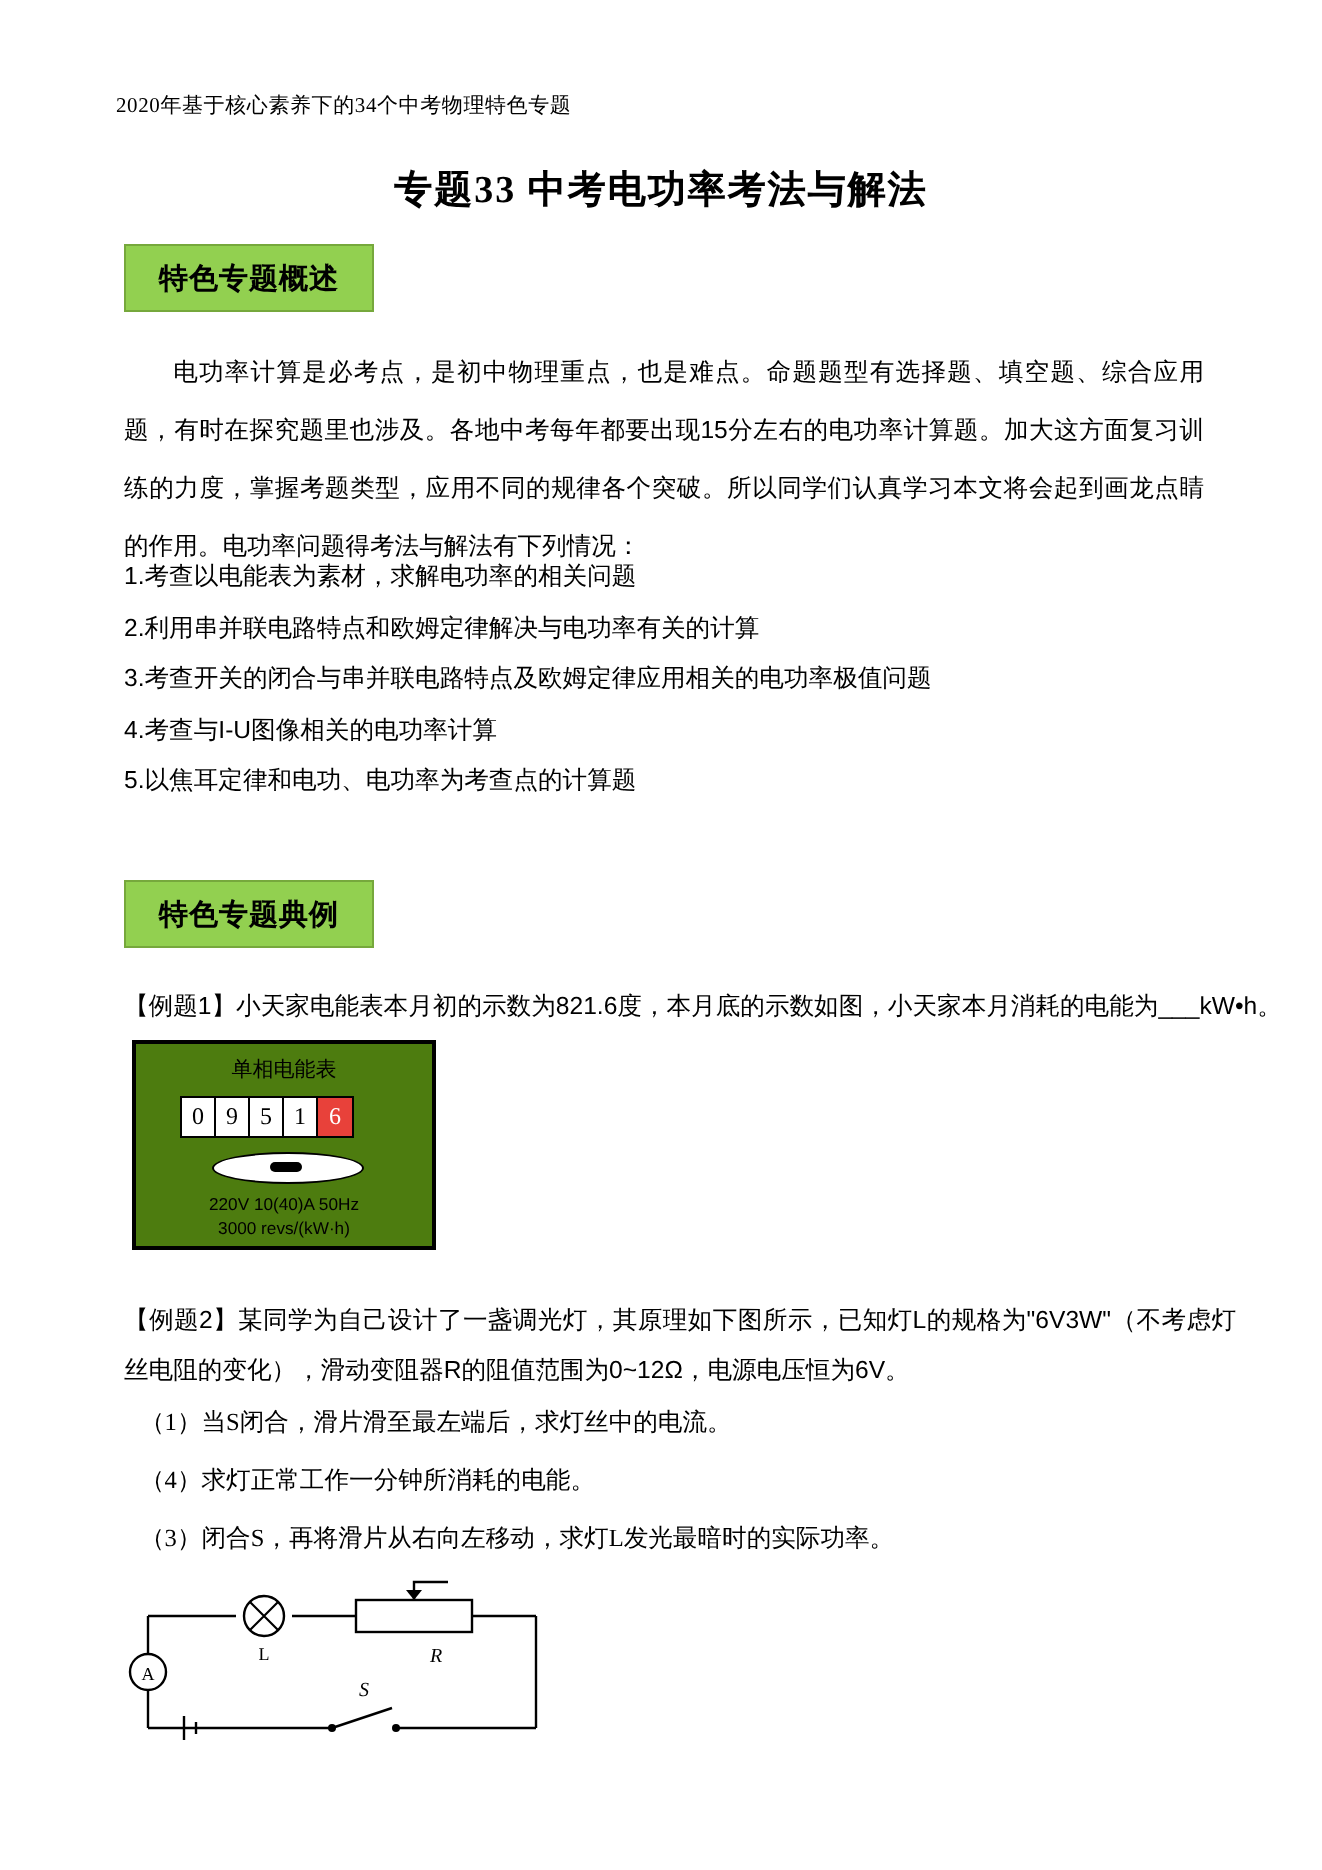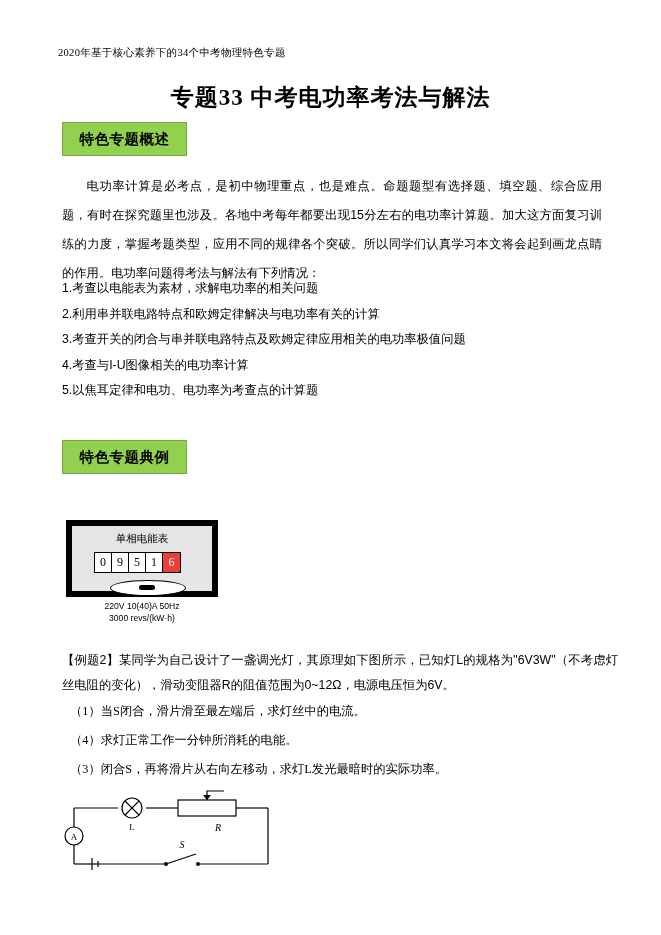--- a/index.html
+++ b/index.html
@@ -34,21 +34,21 @@
     text-align: right;
   }
   .doc-title {
     position: absolute;
     left: 0;
     top: 82px;
     width: 661px;
     text-align: center;
     font-family: "Liberation Serif", serif;
     font-weight: bold;
-    font-size: 23px;
+    font-size: 19px;
     letter-spacing: 1px;
     color: #000;
   }
   
   .banner {
     position: absolute;
     left: 62px;
     width: 125px;
     height: 34px;
     background: #92d050;
@@ -106,24 +106,24 @@
     color: #000;
     white-space: nowrap;
   }
 
   
   .meter-figure {
     position: absolute;
     left: 66px;
     top: 520px;
     width: 152px;
-    height: 77px;
-    border: 6px solid #000000;
+    height: 105px;
+    border: 2px solid #000000;
     box-sizing: border-box;
-    background: #e5e5e5;
+    background: #4d7c0f;
   }
   .meter-title {
     position: absolute;
     left: 0; top: 6px;
     width: 100%;
     text-align: center;
     font-family: "Liberation Sans", sans-serif;
     font-size: 10.5px;
     color: #000;
   }
@@ -238,20 +238,21 @@
     <div>2.利用串并联电路特点和欧姆定律解决与电功率有关的计算</div>
     <div>3.考查开关的闭合与串并联电路特点及欧姆定律应用相关的电功率极值问题</div>
     <div>4.考查与I-U图像相关的电功率计算</div>
     <div>5.以焦耳定律和电功、电功率为考查点的计算题</div>
   </div>
 
   <div class="banner" id="banner2">
     <div class="banner-text">特色专题典例</div>
   </div>
 
+  <div id="ex1">【例题1】小天家电能表本月初的示数为821.6度，本月底的示数如图，小天家本月消耗的电能为___kW•h。</div>
 
   <div class="meter-figure">
     <div class="meter-title">单相电能表</div>
     <div class="meter-digits">
       <div class="dig">0</div>
       <div class="dig">9</div>
       <div class="dig">5</div>
       <div class="dig">1</div>
       <div class="dig">6</div>
     </div>

